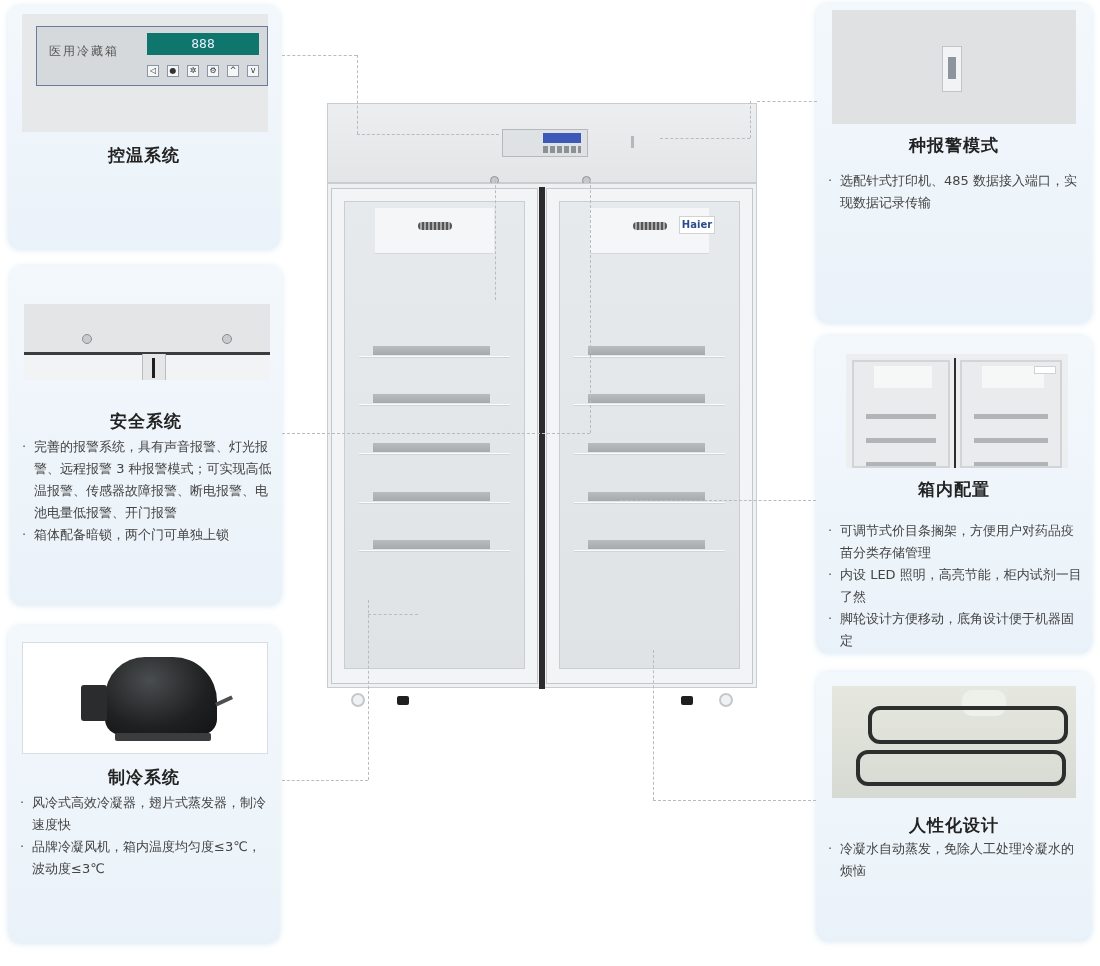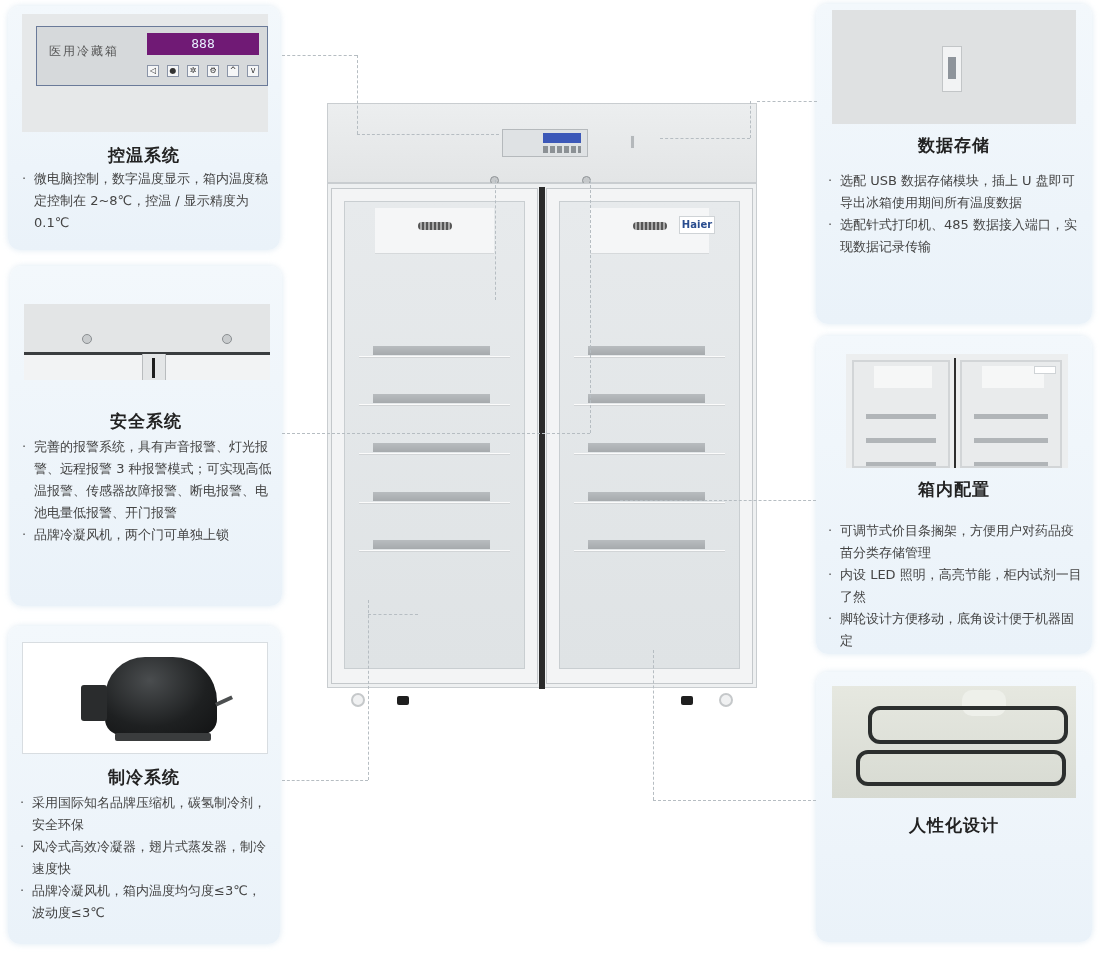--- a/index.html
+++ b/index.html
@@ -102,21 +102,21 @@
     position: absolute; top: 590px; width: 14px; height: 14px; border-radius: 50%;
     border: 2px solid #c5c8ca; background: #f0f1f2;
   }
   .foot {
     position: absolute; top: 593px; width: 12px; height: 9px; background: #1f1f1f; border-radius: 2px;
   }
 
   
   .panel-mock { position: absolute; left: 14px; top: 12px; width: 232px; height: 60px; background: #d6d9db; border: 1px solid #6a7a99; }
   .panel-mock .label { position: absolute; left: 12px; top: 16px; font-size: 12px; color: #555; letter-spacing: 2px; }
-  .panel-mock .lcd { position: absolute; left: 110px; top: 6px; width: 112px; height: 22px; background: #701a75; color: #e8f0ff; font-size: 13px; text-align: center; line-height: 22px; font-family: "DejaVu Sans Mono", monospace; }
+  .panel-mock .lcd { position: absolute; left: 110px; top: 6px; width: 112px; height: 22px; background: #0f766e; color: #e8f0ff; font-size: 13px; text-align: center; line-height: 22px; font-family: "DejaVu Sans Mono", monospace; }
   .panel-mock .keys { position: absolute; left: 110px; top: 38px; width: 112px; height: 14px; display: flex; justify-content: space-between; }
   .panel-mock .key { width: 12px; height: 12px; background: #f5f6f7; border: 1px solid #8b95a8; font-size: 8px; line-height: 10px; text-align: center; color: #333; }
 
   .coil {
     position: absolute; border: 4px solid #2c2f2e; border-radius: 12px;
   }
 </style>
 </head>
 <body>
 
@@ -129,65 +129,60 @@
         <div class="key">◁</div>
         <div class="key">●</div>
         <div class="key">✲</div>
         <div class="key">⚙</div>
         <div class="key">^</div>
         <div class="key">v</div>
       </div>
     </div>
   </div>
   <div class="title" style="top:138px;">控温系统</div>
-  <ul style="left:14px; top:162px; width:250px;">
-    <li>微电脑控制，数字温度显示，箱内温度稳定控制在 2~8℃，控温 / 显示精度为 0.1℃</li>
-  </ul>
 </div>
 
 <div class="card" style="left:10px; top:266px; width:272px; height:340px;">
   <div class="photo" style="left:14px; top:38px; width:246px; height:76px; background:#e3e5e6;">
     <div style="position:absolute; left:58px; top:30px; width:10px; height:10px; border-radius:50%; background:#c9ccce; border:1px solid #8a8e91;"></div>
     <div style="position:absolute; left:198px; top:30px; width:10px; height:10px; border-radius:50%; background:#c9ccce; border:1px solid #8a8e91;"></div>
     <div style="position:absolute; left:0; right:0; top:48px; height:3px; background:#3a3d3f;"></div>
     <div style="position:absolute; left:0; right:0; top:51px; height:25px; background:#f2f3f4;"></div>
     <div style="position:absolute; left:118px; top:50px; width:24px; height:26px; background:#e4e6e7; border-left:1px solid #b9bcbe; border-right:1px solid #b9bcbe;"></div>
     <div style="position:absolute; left:128px; top:54px; width:3px; height:20px; background:#1d1d1d;"></div>
   </div>
   <div class="title" style="top:144px;">安全系统</div>
   <ul style="left:12px; top:170px; width:252px;">
     <li>完善的报警系统，具有声音报警、灯光报警、远程报警 3 种报警模式；可实现高低温报警、传感器故障报警、断电报警、电池电量低报警、开门报警</li>
-    <li>品牌冷凝风机，两个门可单独上锁</li>
+    <li>箱体配备暗锁，两个门可单独上锁</li>
   </ul>
 </div>
 
 <div class="card" style="left:8px; top:626px; width:272px; height:318px;">
   <div class="photo" style="left:14px; top:16px; width:246px; height:112px; background:#ffffff; border:1px solid #d8dde1;">
     <div style="position:absolute; left:82px; top:14px; width:112px; height:78px; border-radius:40px 44px 16px 16px; background:radial-gradient(ellipse at 40% 30%, #4a4d4f 0%, #1e2021 60%, #121314 100%);"></div>
     <div style="position:absolute; left:58px; top:42px; width:26px; height:36px; border-radius:3px; background:#2a2c2d;"></div>
     <div style="position:absolute; left:192px; top:56px; width:18px; height:4px; background:#4c4f50; transform:rotate(-25deg);"></div>
     <div style="position:absolute; left:92px; top:90px; width:96px; height:8px; background:#3a3c3d; border-radius:2px;"></div>
   </div>
   <div class="title" style="top:140px;">制冷系统</div>
   <ul style="left:12px; top:166px; width:252px;">
-    <li>采用国际知名品牌压缩机，碳氢制冷剂，安全环保</li>
     <li>风冷式高效冷凝器，翅片式蒸发器，制冷速度快</li>
     <li>品牌冷凝风机，箱内温度均匀度≤3℃，波动度≤3℃</li>
   </ul>
 </div>
 
 <div class="card" style="left:816px; top:4px; width:276px; height:320px;">
   <div class="photo" style="left:16px; top:6px; width:244px; height:114px; background:#dfe1e2;">
     <div style="position:absolute; left:110px; top:36px; width:20px; height:46px; background:#f2f3f4; border:1px solid #c2c5c7;">
       <div style="position:absolute; left:5px; top:10px; width:8px; height:22px; background:#8e949b;"></div>
     </div>
   </div>
-  <div class="title" style="top:130px;">数据存储</div>
+  <div class="title" style="top:130px;">种报警模式</div>
   <ul style="left:12px; top:166px; width:256px;">
-    <li>选配 USB 数据存储模块，插上 U 盘即可导出冰箱使用期间所有温度数据</li>
     <li>选配针式打印机、485 数据接入端口，实现数据记录传输</li>
   </ul>
 </div>
 
 <div class="card" style="left:816px; top:336px; width:276px; height:318px;">
   <div class="photo" style="left:30px; top:18px; width:222px; height:114px; background:#eceeef;">
     <div style="position:absolute; left:6px; top:6px; width:98px; height:108px; border:2px solid #d2d5d7; background:#e9ebec;">
       <div style="position:absolute; left:20px; right:16px; top:4px; height:22px; background:#f6f7f7;"></div>
       <div style="position:absolute; left:12px; right:12px; top:52px; height:5px; background:#b1b5b8;"></div>
       <div style="position:absolute; left:12px; right:12px; top:76px; height:5px; background:#b1b5b8;"></div>
@@ -211,20 +206,21 @@
 </div>
 
 <div class="card" style="left:816px; top:672px; width:276px; height:270px;">
   <div class="photo" style="left:16px; top:14px; width:244px; height:112px; background:linear-gradient(180deg, #e6e8e0 0%, #d7dad2 100%);">
     <div style="position:absolute; left:130px; top:4px; width:44px; height:26px; border-radius:10px; background:#eef0ea;"></div>
     <div class="coil" style="left:36px; top:20px; width:200px; height:38px; border-left-color:#2c2f2e;"></div>
     <div class="coil" style="left:24px; top:64px; width:210px; height:36px;"></div>
   </div>
   <div class="title" style="top:142px;">人性化设计</div>
   <ul style="left:12px; top:166px; width:256px;">
+    <li>冷凝水自动蒸发，免除人工处理冷凝水的烦恼</li>
   </ul>
 </div>
 
 <div class="fridge">
   <div class="fr-top">
     <div class="ctrl-panel">
       <div class="disp"></div>
       <div class="btns"></div>
     </div>
     <div class="usb-slot"></div>

